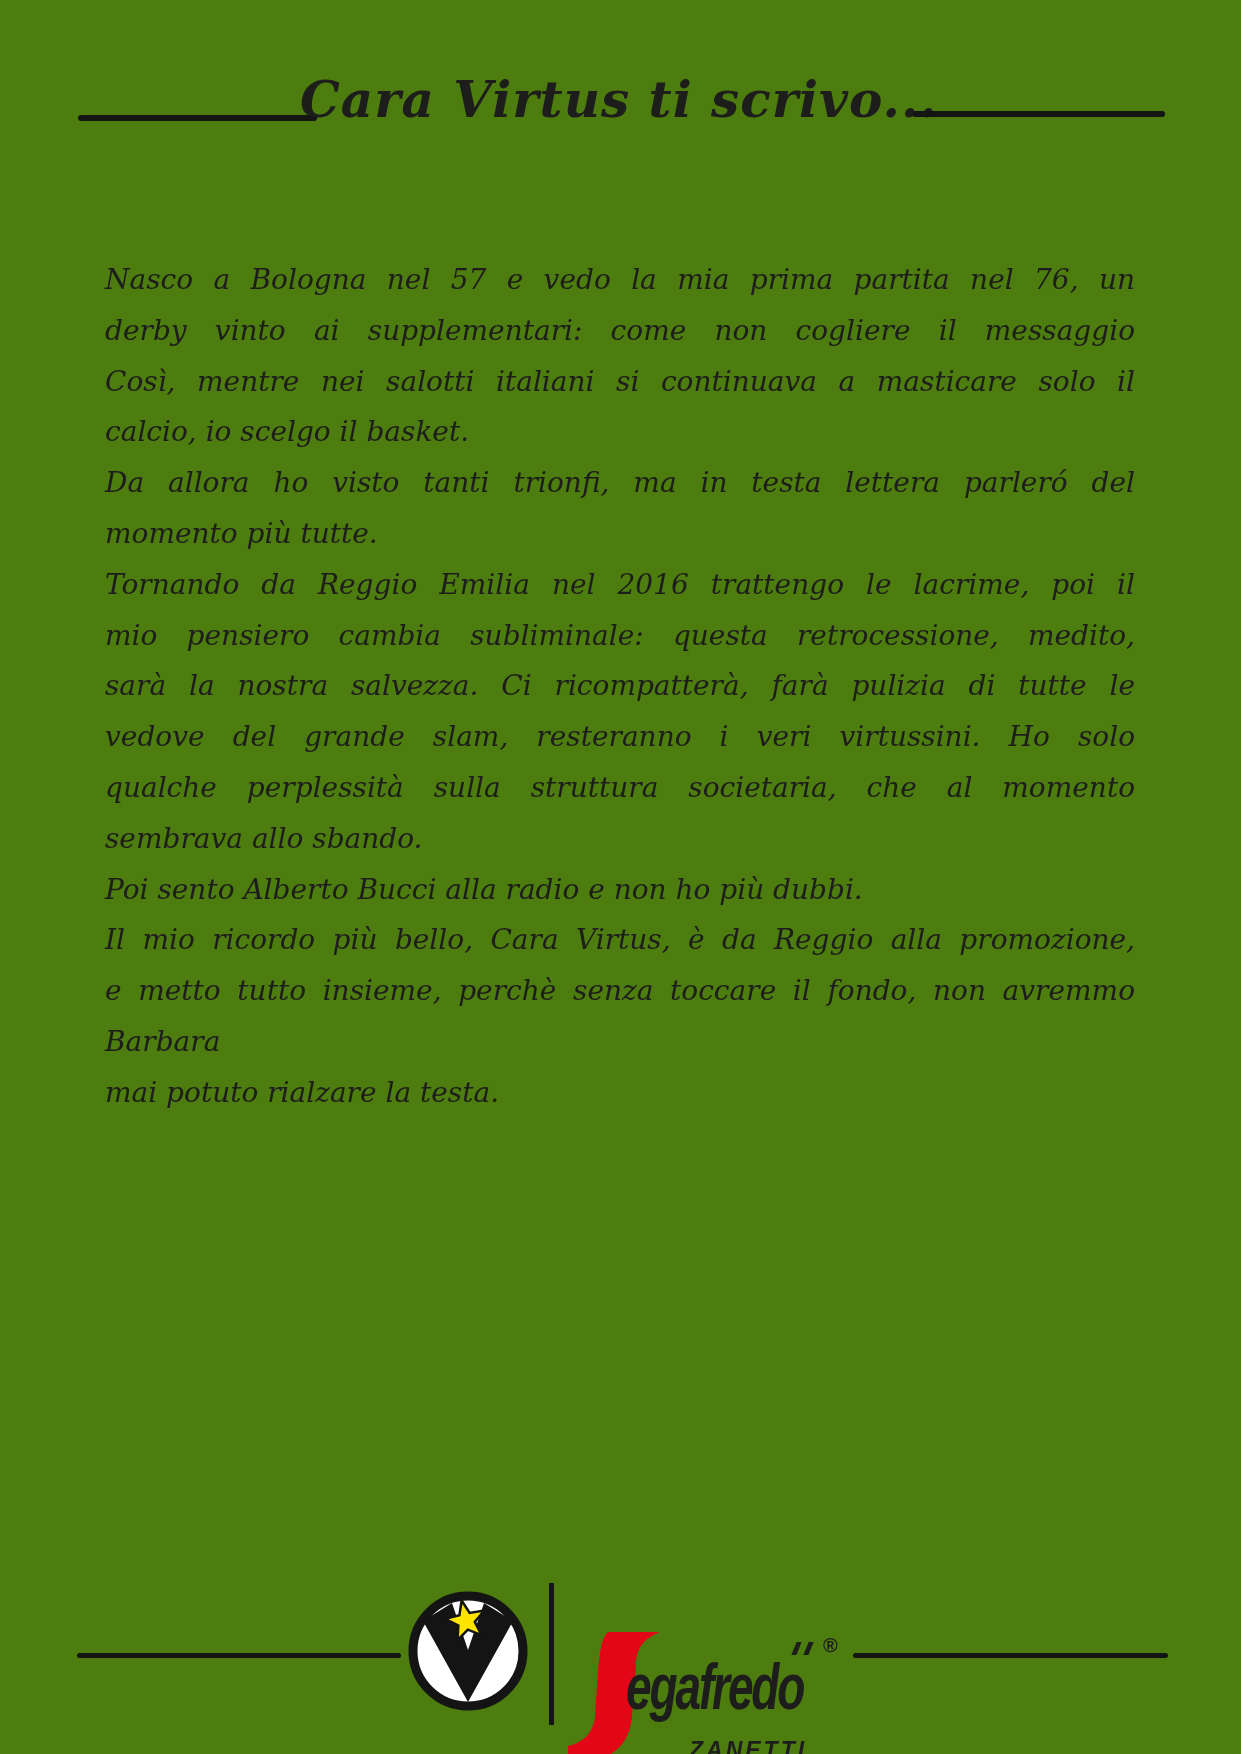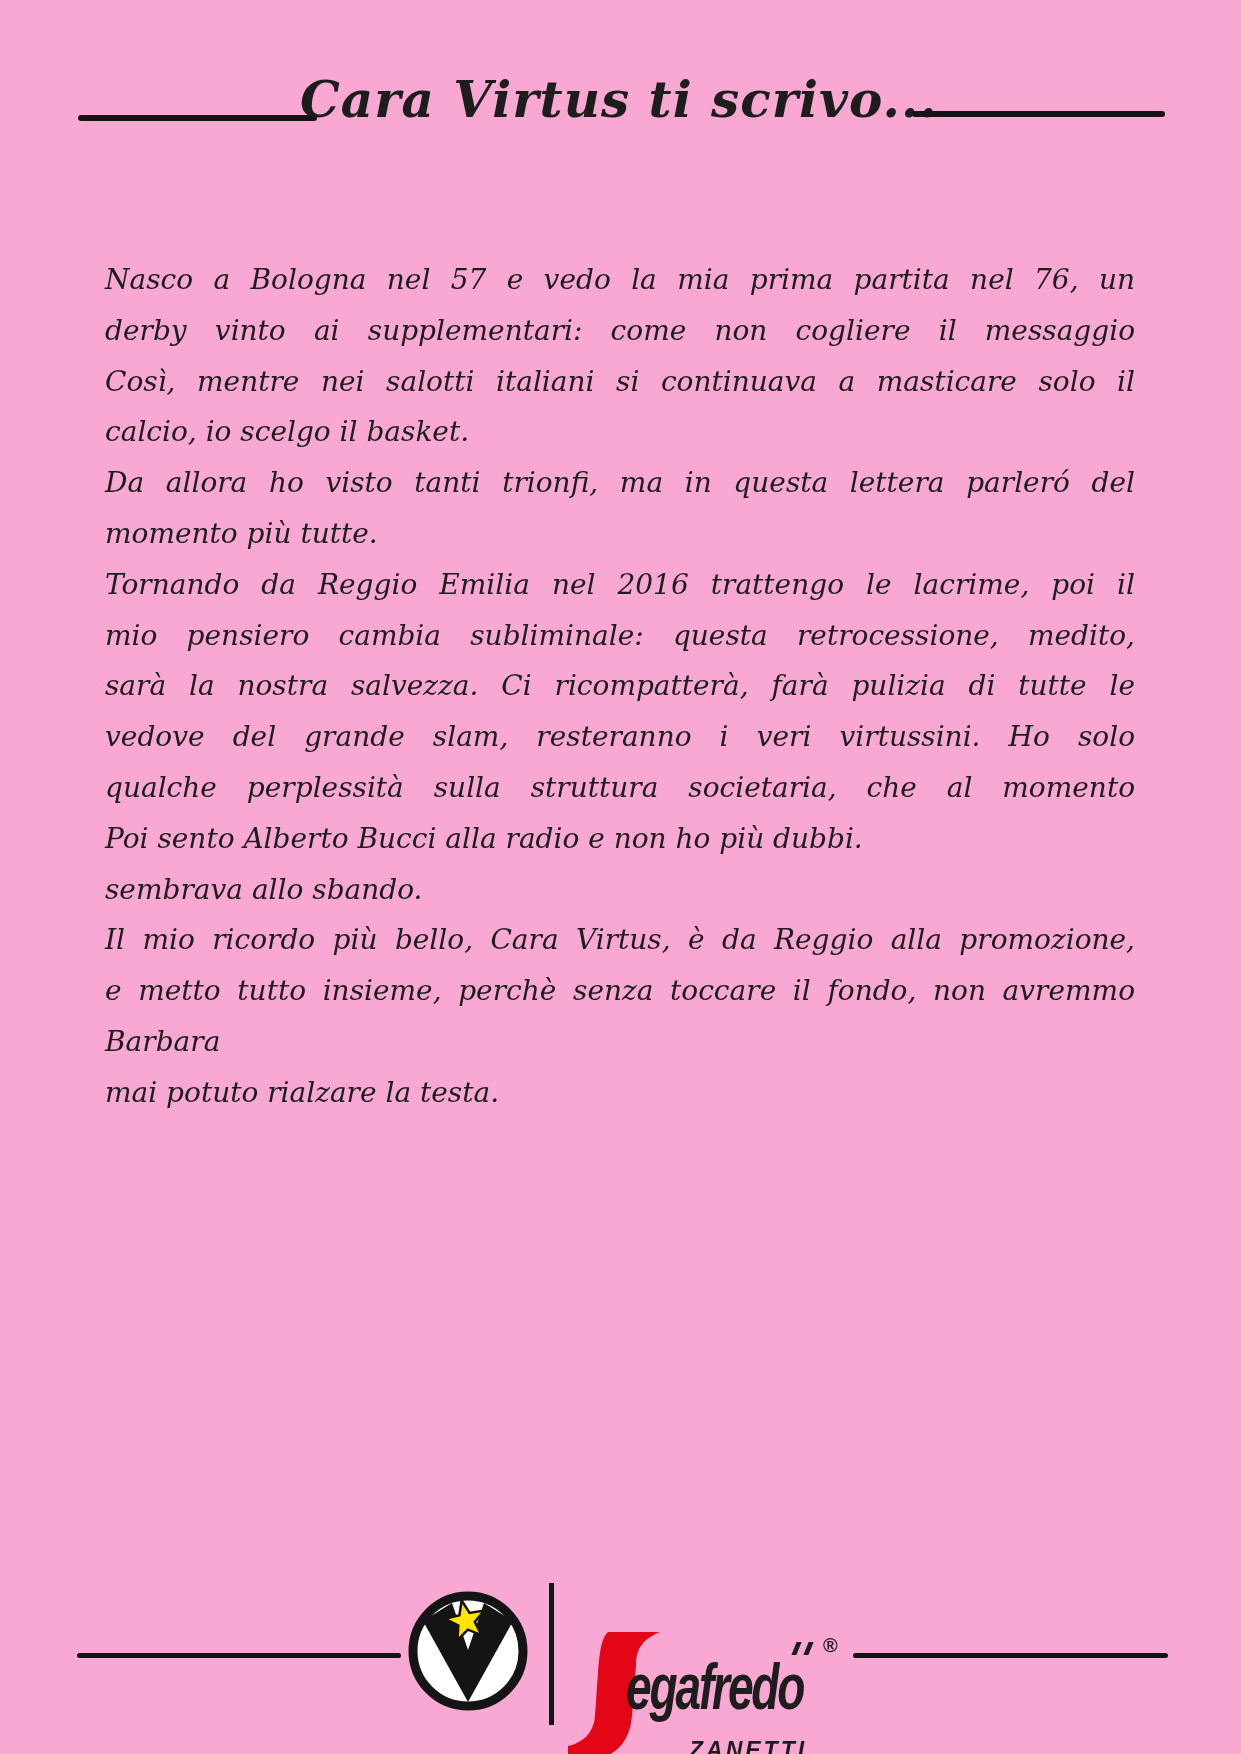--- a/index.html
+++ b/index.html
@@ -2,21 +2,21 @@
 <html><head>
 <meta charset="utf-8">
 <style>
   html, body { margin: 0; padding: 0; }
   body {
     width: 1241px; height: 1754px;
     background: #ffffff;
     font-family: "DejaVu Serif", serif;
     position: relative;
   }
-  .page { position: absolute; inset: 0; background: #f9a8d4; overflow: hidden; }
+  .page { position: absolute; inset: 0; background: #4d7c0f; overflow: hidden; }
 
   
   .rule { position: absolute; background: #141414; border-radius: 3px; }
   .rule-top-left  { left: 78px;  top: 115px;  width: 239px; height: 6px; }
   .rule-top-right { left: 912px; top: 111px;  width: 253px; height: 6px; }
   .rule-bot-left  { left: 77px;  top: 1653px; width: 324px; height: 5px; }
   .rule-bot-right { left: 853px; top: 1653px; width: 315px; height: 5px; }
 
   
   .title {
@@ -76,29 +76,29 @@
     <span class="rule rule-top-left"></span>
     <h1 class="title">Cara Virtus ti scrivo...</h1>
     <span class="rule rule-top-right"></span>
   </header>
 
   <main class="letter">
     <p class="jl">Nasco a Bologna nel 57 e vedo la mia prima partita nel 76, un</p>
     <p class="jl">derby vinto ai supplementari: come non cogliere il messaggio</p>
     <p class="jl">Così, mentre nei salotti italiani si continuava a masticare solo il</p>
     <p>calcio, io scelgo il basket.</p>
-    <p class="jl">Da allora ho visto tanti trionfi, ma in questa lettera parleró del</p>
+    <p class="jl">Da allora ho visto tanti trionfi, ma in testa lettera parleró del</p>
     <p>momento più tutte.</p>
     <p class="jl">Tornando da Reggio Emilia nel 2016 trattengo le lacrime, poi il</p>
     <p class="jl">mio pensiero cambia subliminale: questa retrocessione, medito,</p>
     <p class="jl">sarà la nostra salvezza. Ci ricompatterà, farà pulizia di tutte le</p>
     <p class="jl">vedove del grande slam, resteranno i veri virtussini. Ho solo</p>
     <p class="jl">qualche perplessità sulla struttura societaria, che al momento</p>
+    <p>sembrava allo sbando.</p>
     <p>Poi sento Alberto Bucci alla radio e non ho più dubbi.</p>
-    <p>sembrava allo sbando.</p>
     <p class="jl">Il mio ricordo più bello, Cara Virtus, è da Reggio alla promozione,</p>
     <p class="jl">e metto tutto insieme, perchè senza toccare il fondo, non avremmo</p>
     <p>Barbara</p>
     <p>mai potuto rialzare la testa.</p>
   </main>
 
   <footer>
     <span class="rule rule-bot-left"></span>
 
     <svg class="virtus-logo" viewBox="0 0 122 122" aria-hidden="true">

